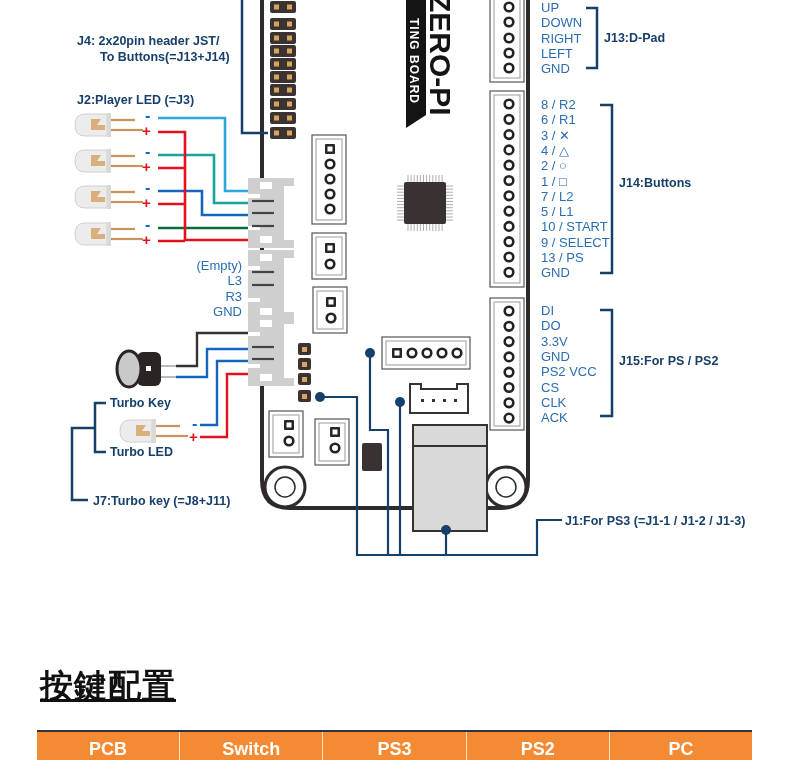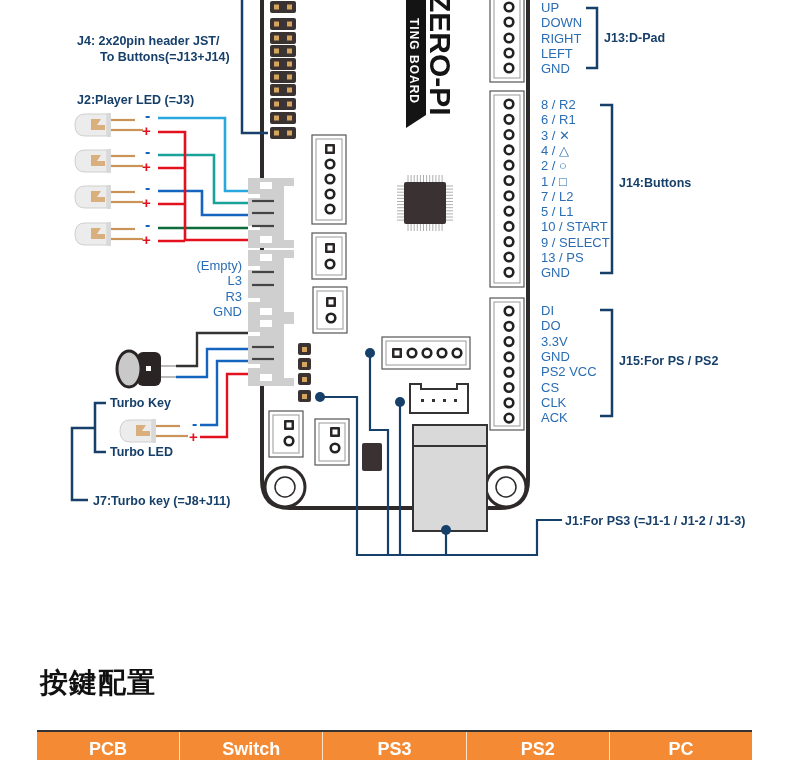--- a/index.html
+++ b/index.html
@@ -1,21 +1,21 @@
 <!DOCTYPE html>
 <html><head>
 <meta charset="utf-8">
 <style>
   html, body { margin:0; padding:0; background:#ffffff; }
   body { width:800px; height:760px; position:relative; overflow:hidden; font-family:"Liberation Sans", sans-serif; }
   #diagram { position:absolute; left:0; top:0; width:800px; height:640px; }
   .lblb { font-family:"Liberation Sans", sans-serif; fill:#163f6a; font-size:12.5px; font-weight:bold; }
   .pin { font-family:"Liberation Sans", sans-serif; fill:#2a6db3; font-size:13px; }
   .brk { fill:none; stroke:#163f6a; stroke-width:2.5; }
-  .hdr { position:absolute; left:40px; top:664px; font-size:28px; font-weight:bold; color:#111; font-family:"Liberation Sans", sans-serif; letter-spacing:1px; }
+  .hdr { position:absolute; left:40px; top:664px; font-size:33px; font-weight:bold; color:#111; font-family:"Liberation Sans", sans-serif; letter-spacing:1px;text-decoration:underline; }
   .tbl { position:absolute; left:37px; top:730px; width:715px; border-top:2px solid #333; display:flex; }
   .tbl .th { flex:1; background:#f58a34; color:#fff; font-weight:bold; font-size:18px; text-align:center; height:30px; line-height:34px; border-right:1px solid #ffe2c8; box-sizing:border-box; }
   .tbl .th:last-child { border-right:none; }
 </style>
 </head>
 <body>
 
 <svg id="diagram" viewBox="0 0 800 640" xmlns="http://www.w3.org/2000/svg">
   <defs>
     <g id="hole">

